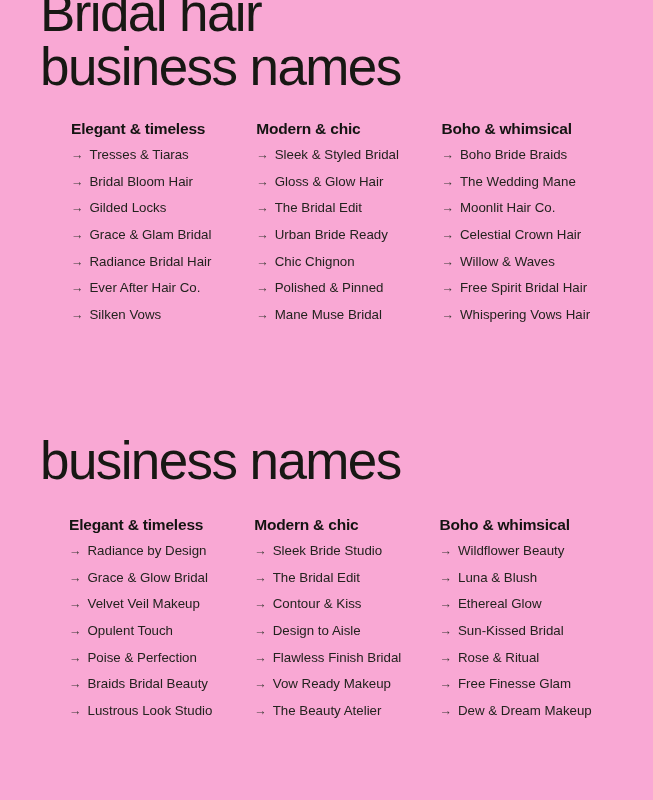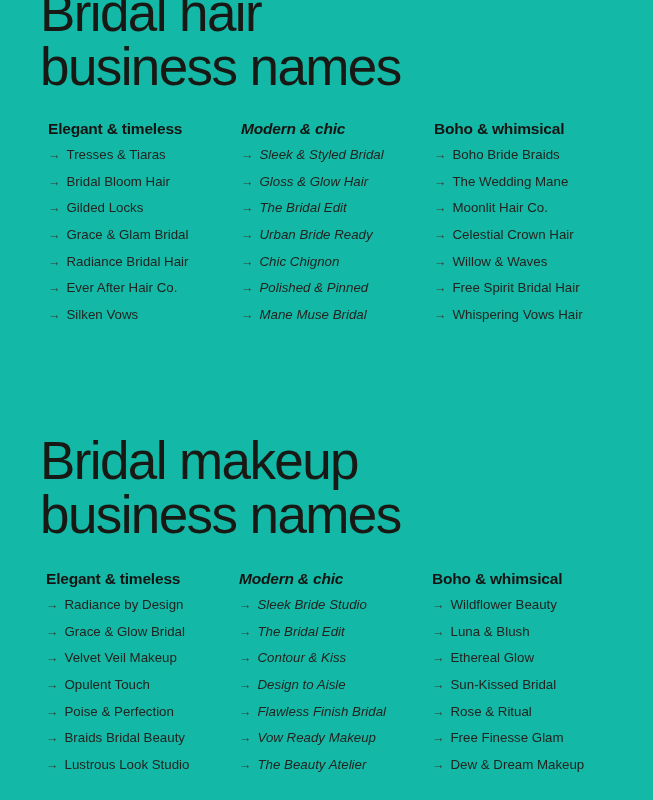--- a/index.html
+++ b/index.html
@@ -11,21 +11,21 @@
     height: 800px;
     background: #f4f3ef;
     font-family: "Liberation Sans", sans-serif;
     color: #1a1a18;
     overflow: hidden;
   }
   .page {
     position: relative;
     width: 653px;
     height: 800px;
-    background: #14b8a6;
+    background: #f9a8d4;
     overflow: hidden;
   }
   .section {
     padding: 0 40px;
     box-sizing: border-box;
   }
   .section-title {
     font-size: 54px;
     line-height: 0.96;
     font-weight: 500;
@@ -33,27 +33,28 @@
     color: #181814;
     margin: 0;
     font-family: "Liberation Sans", sans-serif;
   }
   .section-title .line {
     display: block;
   }
   .columns {
     display: flex;
     gap: 0px;
+    margin-left: 23px;
   }
   .col {
     width: 193px;
     box-sizing: border-box;
     padding-right: 8px;
   }
-  .col.c2 { width: 193px; font-style: italic; }
+  .col.c2 { width: 193px; }
   .col.c3 { width: 187px; }
   .col-head {
     font-size: 15.5px;
     font-weight: 700;
     letter-spacing: -0.2px;
     color: #141412;
     margin: 0 0 10px 0;
   }
   .item {
     font-size: 13.3px;
@@ -198,21 +199,20 @@
             <span class="arrow">→</span>
             <span>Whispering Vows Hair</span>
           </div>
       </div>
 
     </div>
   </div>
 
   <div class="section" id="sec2">
     <h1 class="section-title">
-      <span class="line">Bridal makeup</span>
       <span class="line">business names</span>
     </h1>
     <div class="columns">
 
       <div class="col c1">
         <div class="col-head">Elegant &amp; timeless</div>
         <div class="item">
             <span class="arrow">→</span>
             <span>Radiance by Design</span>
           </div>

